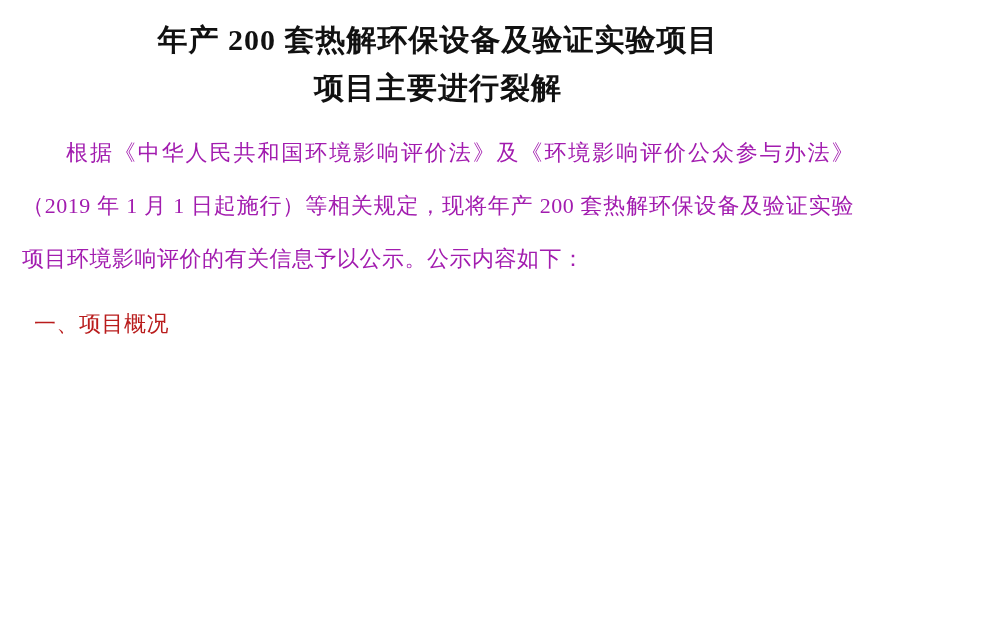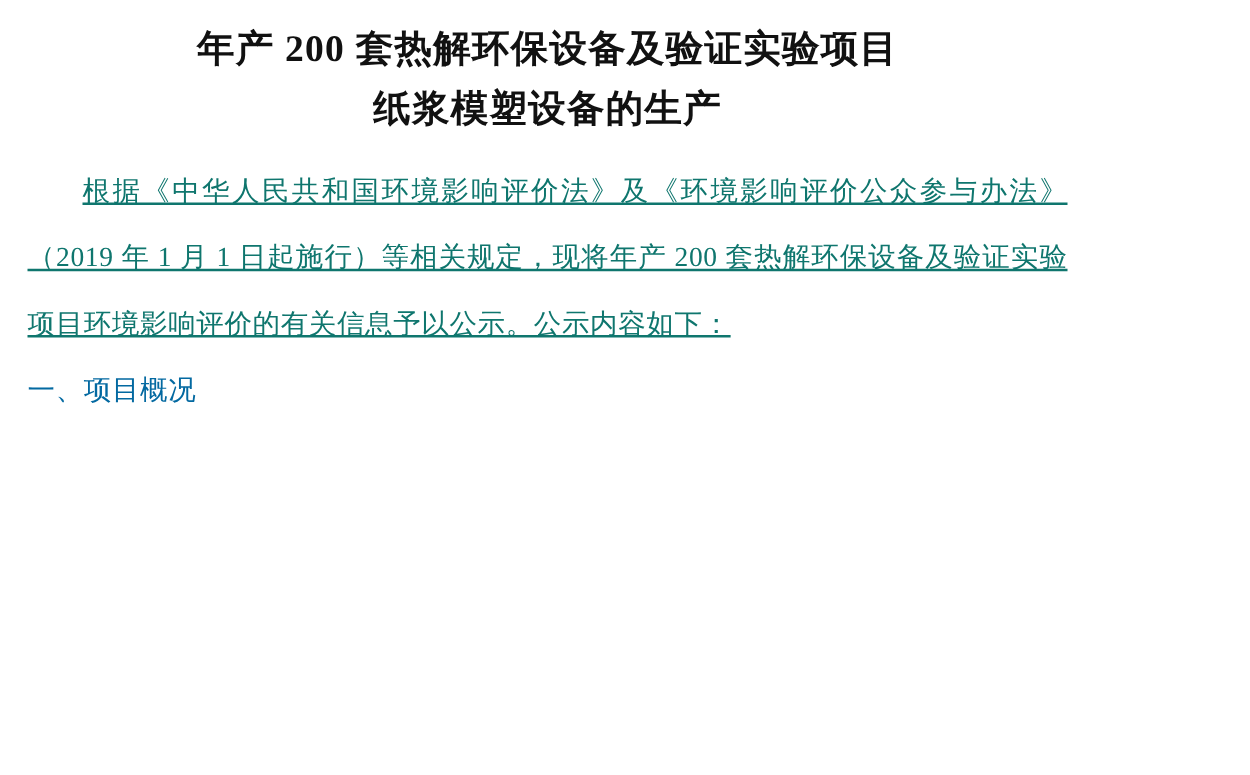--- a/index.html
+++ b/index.html
@@ -35,47 +35,46 @@
   .body-block {
     margin-top: 14px;
   }
   p.para {
     font-size: 22px;
     line-height: 53px;
     margin: 0;
     text-align: justify;
     text-justify: inter-ideograph;
     letter-spacing: 0.5px;
-    color: #0f766e;
-    text-decoration: underline;
+    color: #a21caf;
   }
   p.indent {
     text-indent: 2em;
   }
   p.heading {
     font-size: 22px;
     line-height: 53px;
-    margin: 0;
+    margin: 12px;
     letter-spacing: 0.5px;
-    color: #0369a1;
+    color: #b91c1c;
   }
   sup {
     font-size: 0.62em;
     vertical-align: super;
     line-height: 0;
   }
 </style>
 </head>
 <body>
 
 <div class="page">
 
   <div class="title-block">
     <div class="doc-title-line">年产 200 套热解环保设备及验证实验项目</div>
-    <div class="doc-title-line">纸浆模塑设备的生产</div>
+    <div class="doc-title-line">项目主要进行裂解</div>
   </div>
 
   <div class="body-block">
 
     <p class="para indent">根据《中华人民共和国环境影响评价法》及《环境影响评价公众参与办法》（2019 年 1 月 1 日起施行）等相关规定，现将年产 200 套热解环保设备及验证实验项目环境影响评价的有关信息予以公示。公示内容如下：</p>
 
     <p class="heading">一、项目概况</p>
 
 
   </div>

